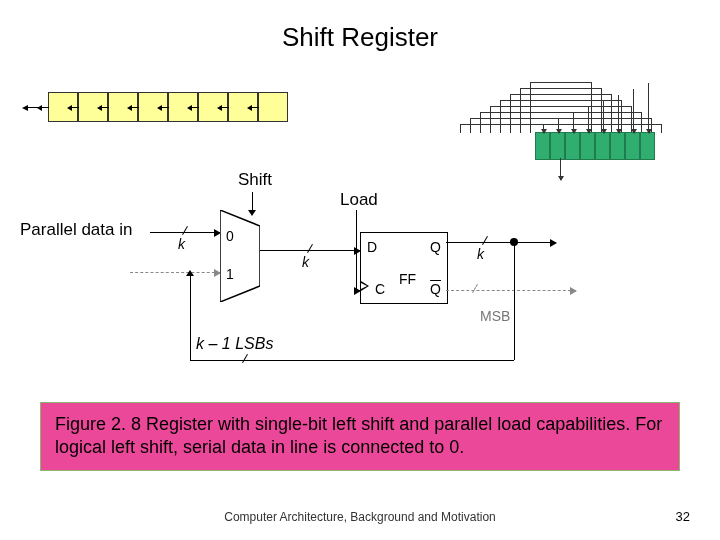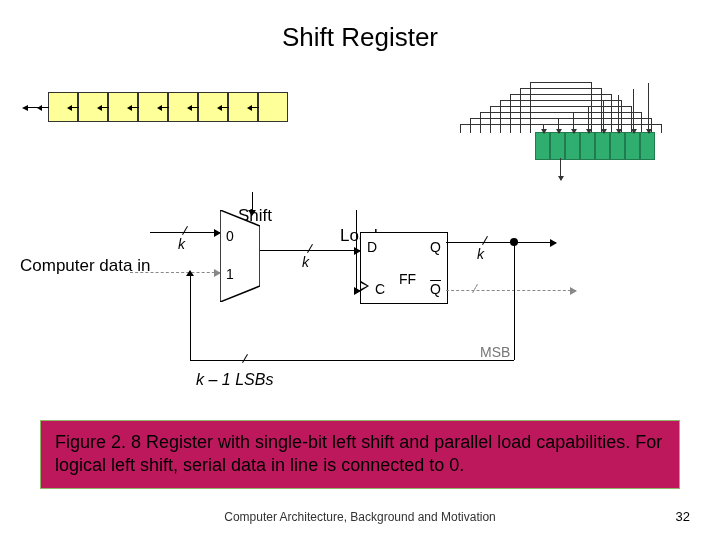--- a/index.html
+++ b/index.html
@@ -134,21 +134,21 @@
   }
 
   
   .schem {
     position: absolute;
     left: 20px;
     top: 200px;
     width: 680px;
     height: 190px;
   }
-  .lbl { position: absolute; font-size: 17px; margin-top: 36px; }
+  .lbl { position: absolute; font-size: 17px; }
   .dash-line { border-top: 1.5px dashed #888; position: absolute; height: 0;}
   .solid-line { border-top: 1.5px solid #000; position: absolute; height: 0;}
   .vline { border-left: 1.5px solid #000; position: absolute; width: 0;}
   .arrow-r::after{
     content:'';position:absolute;right:-1px;top:-4px;
     border-top:4px solid transparent;border-bottom:4px solid transparent;border-left:7px solid #000;
   }
   .arrow-r-dash::after{
     content:'';position:absolute;right:-1px;top:-4px;
     border-top:4px solid transparent;border-bottom:4px solid transparent;border-left:7px solid #888;
@@ -177,22 +177,22 @@
   .ff .clktri{
     position:absolute;left:0;bottom:12px;width:0;height:0;
     border-top:5px solid transparent;border-bottom:5px solid transparent;border-left:8px solid #000;
   }
   .ff .clktri::after{content:'';position:absolute;left:-8px;top:-3.5px;border-top:3.5px solid transparent;border-bottom:3.5px solid transparent;border-left:6px solid #fff;}
 
   .dot{position:absolute;width:8px;height:8px;background:#000;border-radius:50%;}
 
   
   .caption {
-    position:absolute;left:40px;top:420px;width:640px;
-    background:#be185d;border:1px solid #8db86b;
+    position:absolute;left:40px;top:402px;width:640px;
+    background:#ec4899;border:1px solid #8db86b;
     padding:10px 14px;font-size:18px;line-height:1.3;
     box-sizing:border-box;
   }
   .footer{position:absolute;bottom:16px;left:0;width:720px;text-align:center;font-size:12px;color:#333}
   .pagenum{position:absolute;bottom:16px;right:30px;font-size:13px}
 </style>
 </head>
 <body>
 
 <div class="slide">
@@ -261,21 +261,21 @@
         <div class="gcell">
           <div class="topline" style="--h: 50px;"></div>
         </div>
       </div>
     <div class="green-out"></div>
   </div>
 
   <div class="schem">
     <div class="lbl" style="left:218px;top:-30px">Shift</div>
     <div class="lbl" style="left:320px;top:-10px">Load</div>
-    <div class="lbl" style="left:0px;top:20px">Computer data in</div>
+    <div class="lbl" style="left:0px;top:20px">Parallel data in</div>
     <div class="lbl" style="left:176px;top:135px;font-style:italic;font-size:16px">k – 1 LSBs</div>
     <div class="lbl" style="left:460px;top:108px;font-size:14px;color:#777">MSB</div>
 
     <div class="vline" style="left:232px;top:-8px;height:20px"></div>
     <div style="position:absolute;left:228px;top:10px;border-left:4px solid transparent;border-right:4px solid transparent;border-top:6px solid #000"></div>
 
     <div class="vline" style="left:336px;top:10px;height:80px"></div>
     <div class="solid-line arrow-r" style="left:336px;top:90px;width:4px"></div>
 
     <div class="solid-line arrow-r" style="left:130px;top:32px;width:70px"></div>

